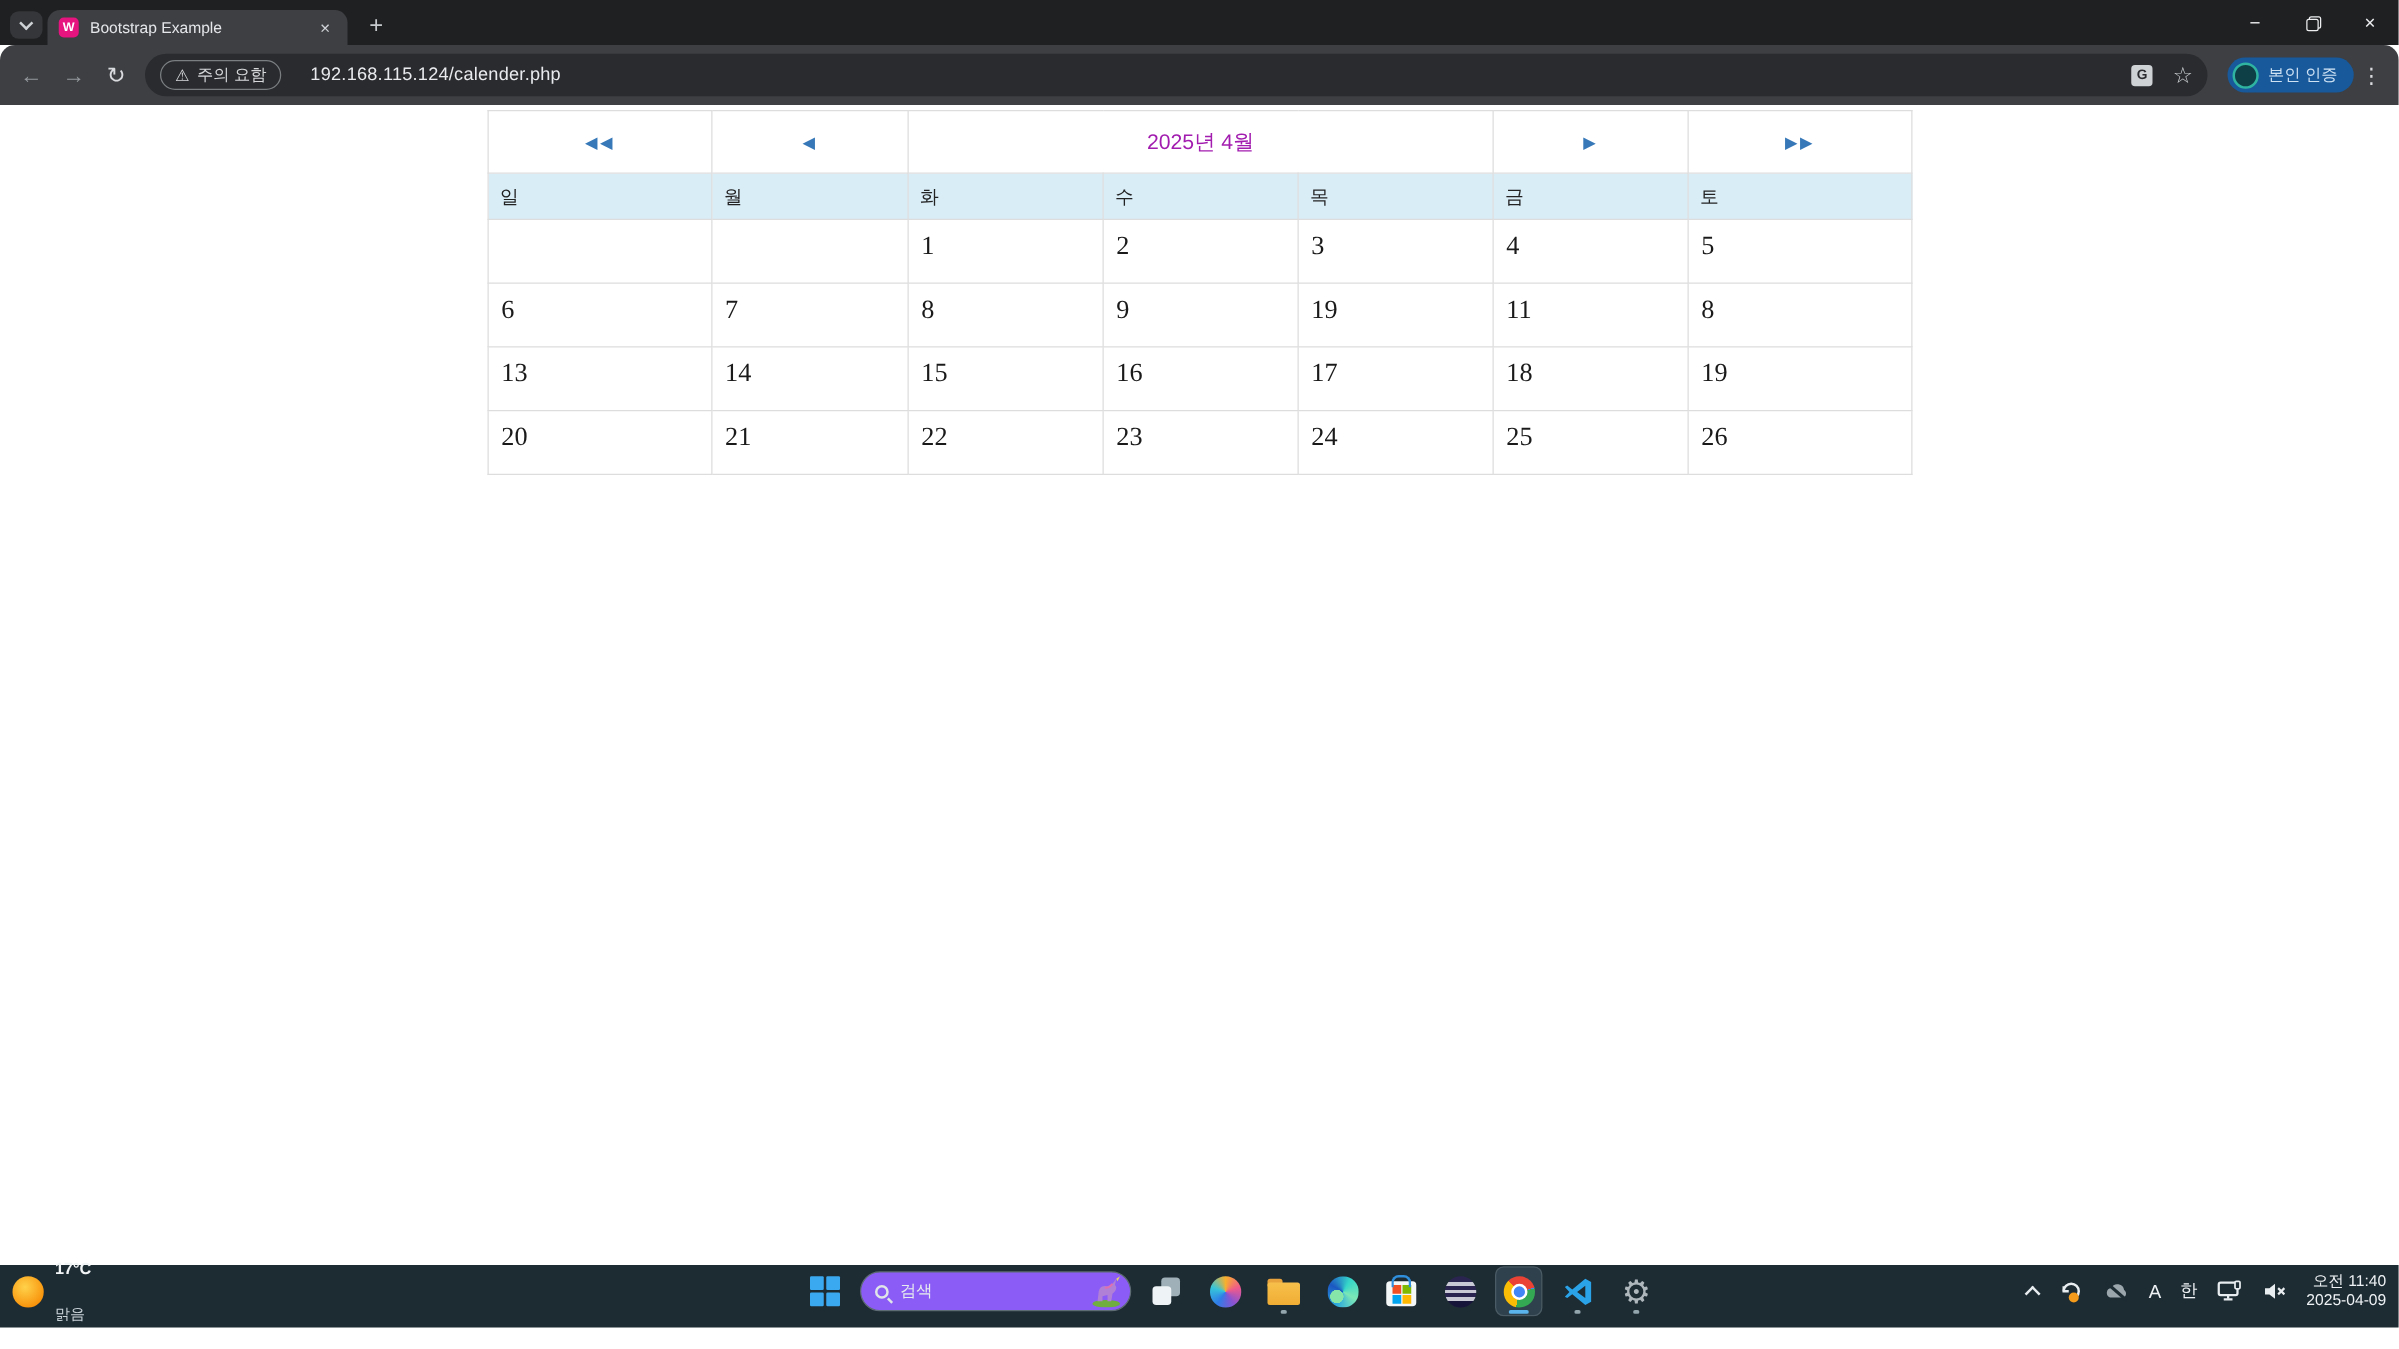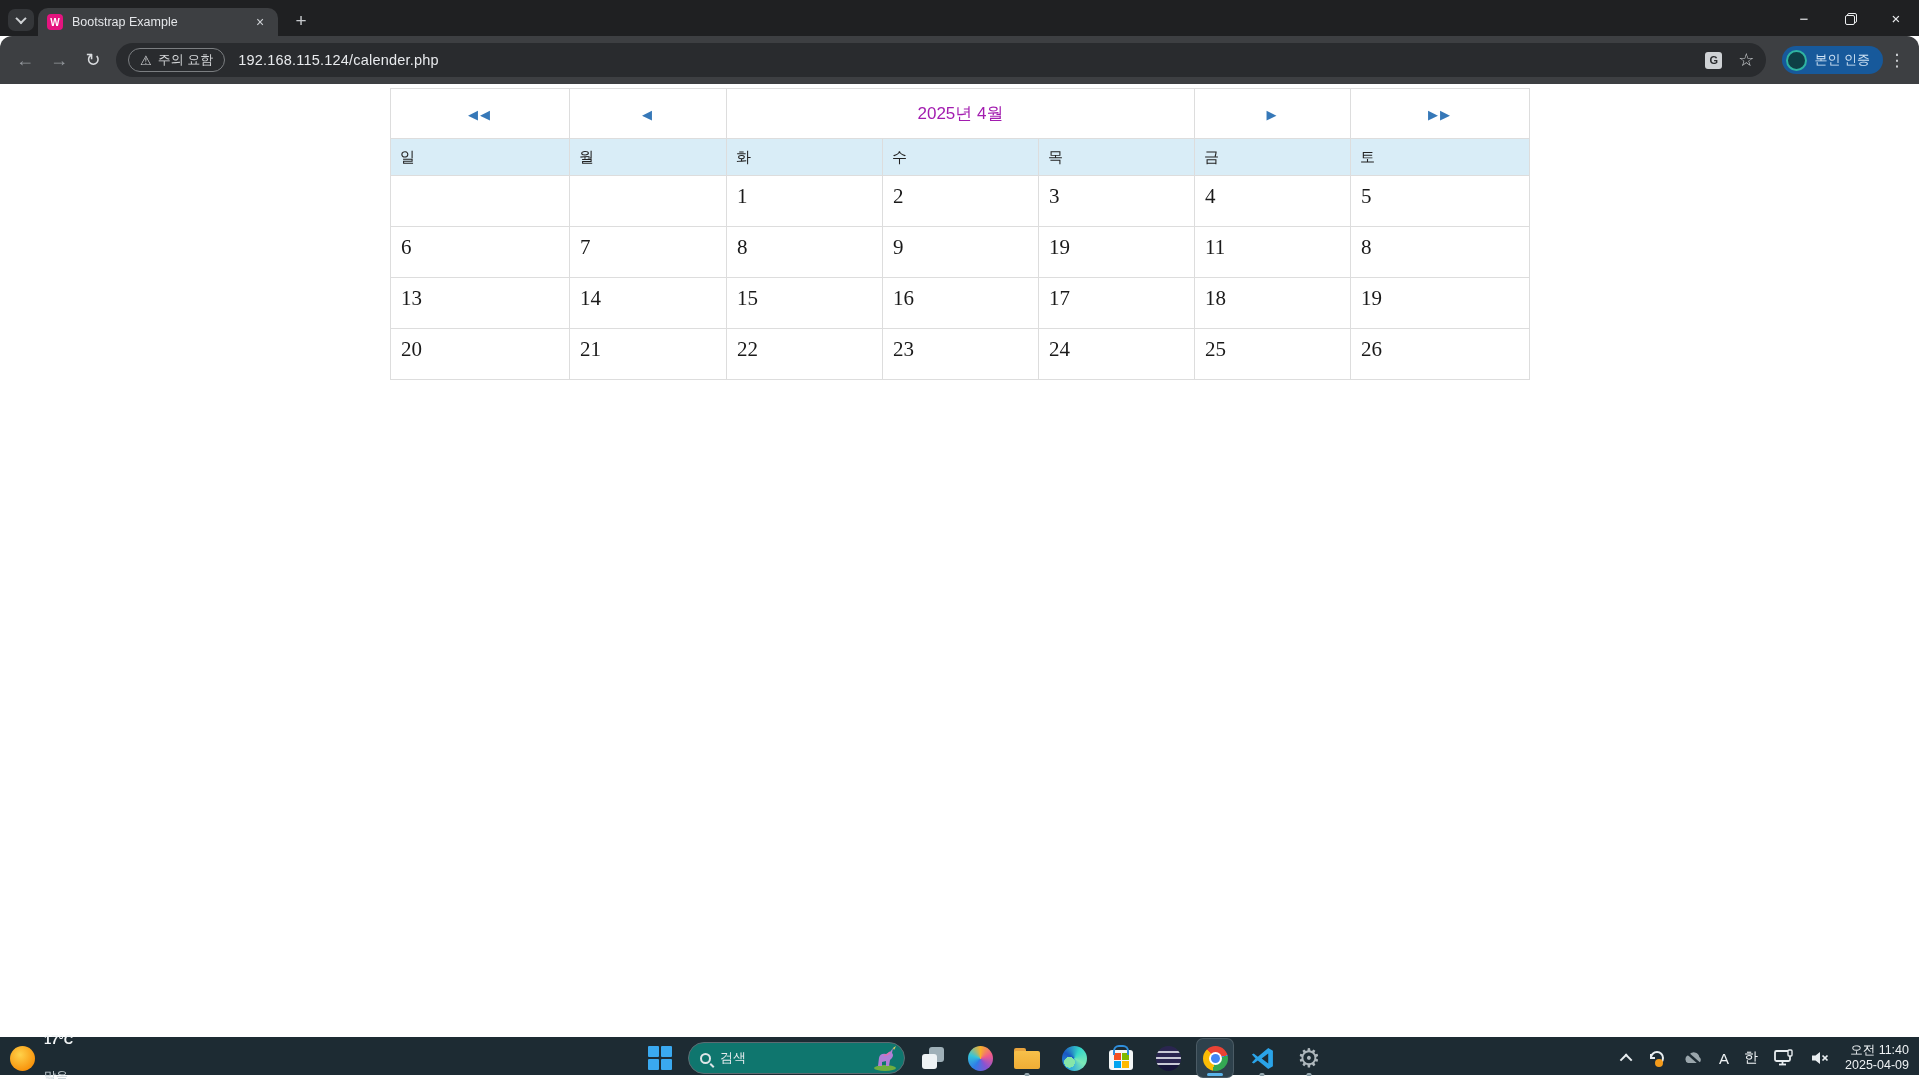--- a/index.html
+++ b/index.html
@@ -36,21 +36,21 @@
   .toolbar { position:absolute; top:36px; left:0; right:0; height:48px; background:#3d3f42;
              border-radius:12px 12px 0 0; display:flex; align-items:center; padding:0 8px; }
   .tb-btn { width:34px; height:34px; display:flex; align-items:center; justify-content:center;
             font-size:18px; border-radius:50%; }
   .dim { color:#94989d; } .lit { color:#d9dbde; }
   .omnibox { flex:1; height:34px; margin:0 6px; background:#292b2e; border-radius:17px;
              display:flex; align-items:center; padding:0 12px; }
   .warn-chip { display:flex; align-items:center; gap:6px; height:24px; padding:0 11px;
                border:1px solid #7b7e81; border-radius:13px; color:#d6d8da; font-size:13px; }
   .warn-glyph { font-size:13px; color:#d6d8da; }
-  .url-text { margin-left:13px; font-size:14.5px; color:#e8eaed; letter-spacing:.2px; }
+  .url-text { margin-left:23px; font-size:14.5px; color:#e8eaed; letter-spacing:.2px; }
   .omni-spacer { flex:1; }
   .translate-icon { width:17px; height:17px; background:#cfd2d5; border-radius:3px; color:#292b2e;
                     font-size:11px; font-weight:bold; display:flex; align-items:center; justify-content:center;
                     margin-right:16px; }
   .star-icon { font-size:18px; color:#cfd2d5; }
   .profile-pill { height:28px; margin-left:10px; background:#17599b; border-radius:14px;
                   display:flex; align-items:center; gap:7px; padding:0 13px 0 4px;
                   color:#cfe2f4; font-size:13px; white-space:nowrap; }
   .avatar { width:21px; height:21px; border-radius:50%; background:#0e3f46; border:2px solid #2fb4a2;
             color:#9adfd4; font-size:6px; display:flex; align-items:center; justify-content:center; overflow:hidden; }
@@ -67,33 +67,33 @@
   .nav-arrow { font-size:13px; letter-spacing:2px; color:#3678b8; }
   .cal-title { font-size:17px; color:#a21caf; }
   tr.dow-row th { height:37px; background:#d9edf7; font-family:"Liberation Sans", sans-serif;
                   font-weight:normal; font-size:15px; color:#222; text-align:left; padding-left:9px; }
   tr.week-row td { height:51px; vertical-align:top; text-align:left; padding:8px 0 0 10px;
                    font-size:21px; color:#1a1a1a; background:#fff; }
   td.sun { color:#f26b3f; }
   td.sat { color:#2526e0; }
 
   
-  .taskbar { position:absolute; left:0; right:0; bottom:4px; height:38px; background:#1d2b33; }
+  .taskbar { position:absolute; left:0; right:0; bottom:17px; height:50px; background:#1d2b33; }
   .weather { position:absolute; left:10px; top:0; height:42px; display:flex; align-items:center; gap:9px; }
   .sun-icon { width:25px; height:25px; border-radius:50%;
               background:radial-gradient(circle at 40% 35%, #ffd24a, #f8920b 75%); }
   .weather-text { line-height:14px; }
   .weather-temp { font-size:13px; font-weight:bold; color:#f2f5f6; }
   .weather-cond { font-size:12px; color:#c9d3d8;margin-top:22px; }
 
   .tb-center { position:absolute; left:641px; top:0; height:42px; display:flex; align-items:center; gap:9px; }
   .start-icon { width:24px; height:24px; display:grid; grid-template-columns:11px 11px;
                 grid-template-rows:11px 11px; gap:2px; }
   .start-icon span { background:#3aa9f0; border-radius:1px; }
-  .search-box { width:217px; height:32px; border-radius:16px; background:#0f766e;
+  .search-box { width:217px; height:32px; border-radius:16px; background:#8b5cf6;
                 border:1px solid #5d6b72; display:flex; align-items:center; padding:0 4px 0 11px; }
   .mag-icon { width:11px; height:11px; border:2px solid #dfe5e8; border-radius:50%; position:relative; margin-right:9px; }
   .mag-icon::after { content:""; position:absolute; width:2px; height:5px; background:#dfe5e8;
                      transform:rotate(-45deg); left:9px; top:8px; }
   .search-label { flex:1; font-size:13px; color:#e6ebee; }
   .unicorn { width:30px; height:26px; }
   .app-btn { position:relative; width:38px; height:40px; display:flex; align-items:center; justify-content:center; }
   .app-btn.active { background:#2e414c; border:1px solid rgba(255,255,255,.14); border-radius:7px; }
   .active-bar { position:absolute; bottom:1px; left:50%; transform:translateX(-50%);
                 width:16px; height:3px; border-radius:2px; background:#5ab3ea; }

